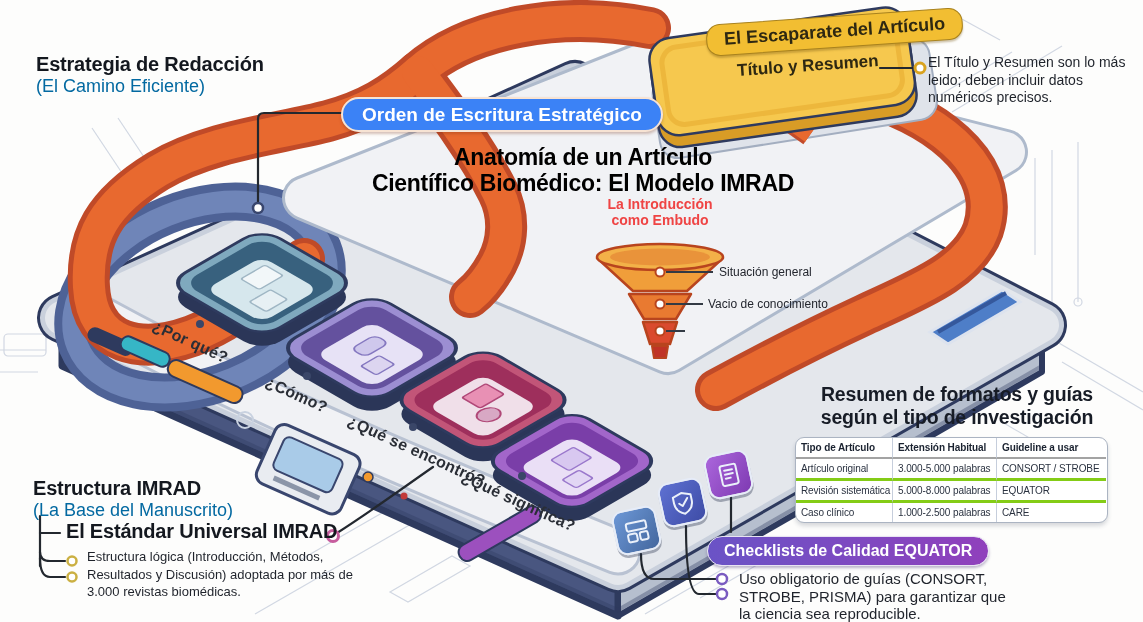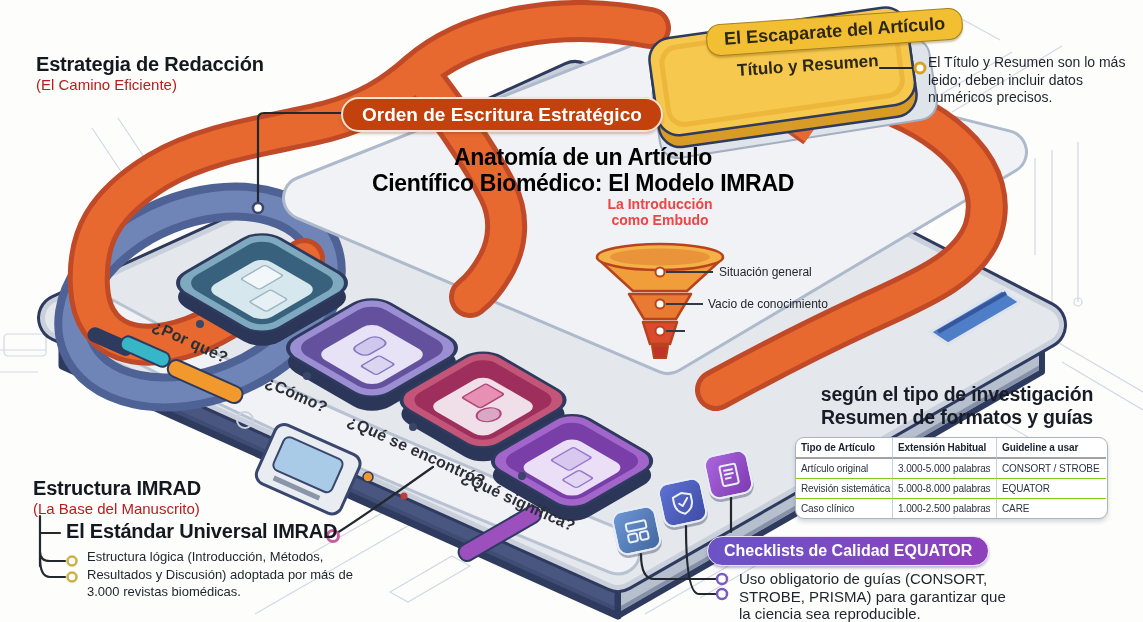--- a/index.html
+++ b/index.html
@@ -7,34 +7,34 @@
     position:relative;width:1143px;height:622px;overflow:hidden;
     background:#fdfdfc;
     font-family:"Liberation Sans", sans-serif;
     color:#1f232b;
   }
   #stage *{box-sizing:border-box;}
   .abs{position:absolute;}
 
   
   .h-big{font-weight:bold;font-size:20px;color:#14181f;letter-spacing:-0.2px;}
-  .h-sub{font-size:15px;color:#b91c1c;}
+  .h-sub{font-size:18px;color:#0369a1;}
   .note{font-size:14px;line-height:17.5px;color:#1f232b;}
 
   .main-title{
     left:303px;top:144px;width:560px;text-align:center;
     font-weight:bold;font-size:23px;line-height:26px;color:#000000;letter-spacing:-0.3px;
   }
 
   .badge{
     display:inline-block;border-radius:18px;font-weight:bold;white-space:nowrap;
   }
   .badge-orange{
     left:341px;top:97px;height:35px;line-height:31px;padding:0 19px;
-    background:#c2410c;border:2px solid #f7e3d3;color:#ffffff;font-size:19px;
+    background:#3b82f6;border:2px solid #f7e3d3;color:#ffffff;font-size:19px;
     box-shadow:0 2px 3px rgba(120,50,20,.3);
   }
   .badge-yellow{
     left:706px;top:16px;height:32px;line-height:29px;padding:0 17px;
     background:#f2be32;border:1.5px solid #a8821e;color:#2e2812;font-size:18px;
     transform:rotate(-4deg);border-radius:14px;
     box-shadow:0 2px 2px rgba(120,90,20,.35);
   }
   .badge-purple{
     left:707px;top:536px;height:30px;line-height:27px;padding:0 16px;
@@ -67,21 +67,21 @@
   
   .ftable{
     left:795px;top:437px;width:313px;background:#ffffff;
     border:1.5px solid #abb4c2;border-radius:9px;
     box-shadow:0 3px 4px rgba(40,50,70,.18);
     display:grid;grid-template-columns:97px 104px 109px;
     font-size:10px;letter-spacing:-0.1px;color:#2a3240;
     overflow:hidden;
   }
   .ftable .cell{
-    padding:4px 5px;white-space:nowrap;border-bottom:1px solid #84cc16;
+    padding:4px 5px;white-space:nowrap;border-bottom:3px solid #84cc16;
   }
   .ftable .cell.c0,.ftable .cell.c1{border-right:1px solid #c6cedc;}
   .ftable .head{font-weight:bold;color:#1a2230;border-bottom:2px solid #a3a3a3;}
   .ftable .r3{border-bottom:none;}
 
   
   .chip{
     width:45px;height:45px;border-radius:11px;border:2.5px solid #e6ecf8;
     display:flex;align-items:center;justify-content:center;
     transform:rotate(-12deg);box-shadow:0 3px 0 rgba(30,40,70,.35);
@@ -314,22 +314,22 @@
   </div>
   <div class="abs flabel" style="left:719px;top:266px">Situación general</div>
   <div class="abs flabel" style="left:708px;top:298px">Vacio de conocimiento</div>
 
   <div class="abs question" style="left:157px;top:317px">¿Por qué?</div>
   <div class="abs question" style="left:270px;top:373px">¿Cómo?</div>
   <div class="abs question" style="left:352px;top:412px">¿Qué se encontró?</div>
   <div class="abs question" style="left:466px;top:468px">¿Qué significa?</div>
 
   <div class="abs formats-heading">
+    <div>Resumen de formatos y guías</div>
     <div>según el tipo de investigación</div>
-    <div>Resumen de formatos y guías</div>
   </div>
   <div class="abs ftable">
     <div class="cell head c0">Tipo de Artículo</div>
     <div class="cell head c1">Extensión Habitual</div>
     <div class="cell head">Guideline a usar</div>
 
     <div class="cell c0">Artículo original</div>
     <div class="cell c1">3.000-5.000 palabras</div>
     <div class="cell">CONSORT / STROBE</div>
 

